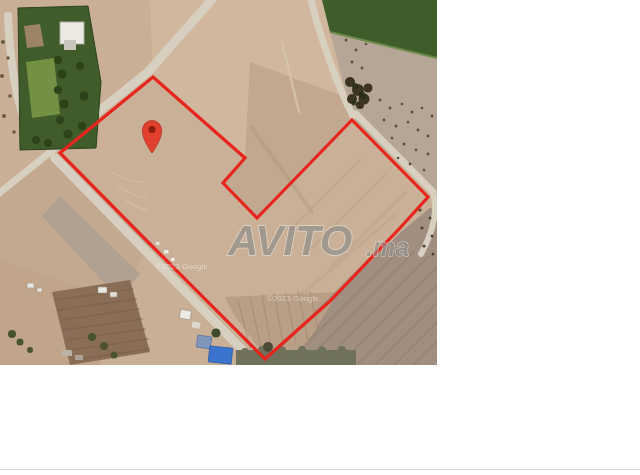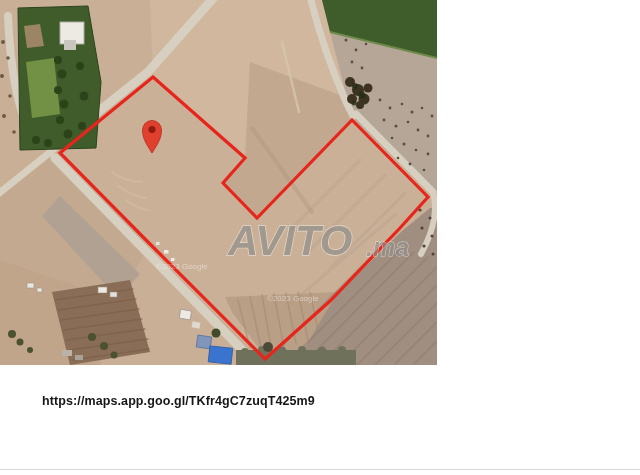--- a/index.html
+++ b/index.html
@@ -245,17 +245,16 @@
         <circle cx="0" cy="-0.5" r="3.6" fill="#8f1a0e"></circle>
       </g>
 
       <g opacity="0.62">
         <text class="avito-brand" x="228" y="255" font-size="42" fill="#8a8a8a" stroke="#f4f2ec" stroke-width="1.4" paint-order="stroke" font-family="Liberation Sans, sans-serif" font-weight="bold" font-style="italic">AVITO</text>
         <text class="avito-brand" x="366" y="256" font-size="25" fill="#8f8f8f" stroke="#f4f2ec" stroke-width="1" paint-order="stroke" font-family="Liberation Sans, sans-serif" font-weight="bold" font-style="italic">.ma</text>
       </g>
     </svg>
   </div>
 
-  <div class="share-url">https://maps.app.goo.gl/TKfr4gC7zuqT425m9</div>
 
   <div class="bottom-rule"></div>
 
 </div>
 
 </body></html>

